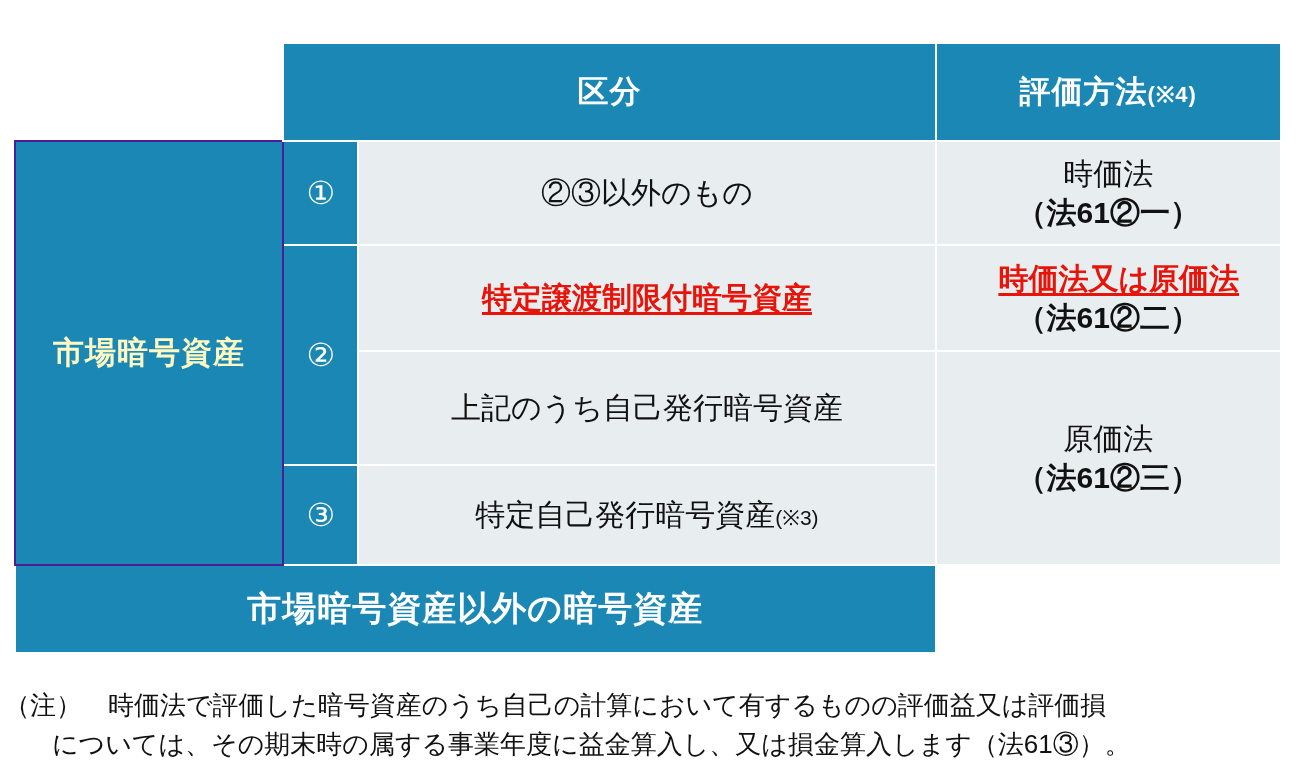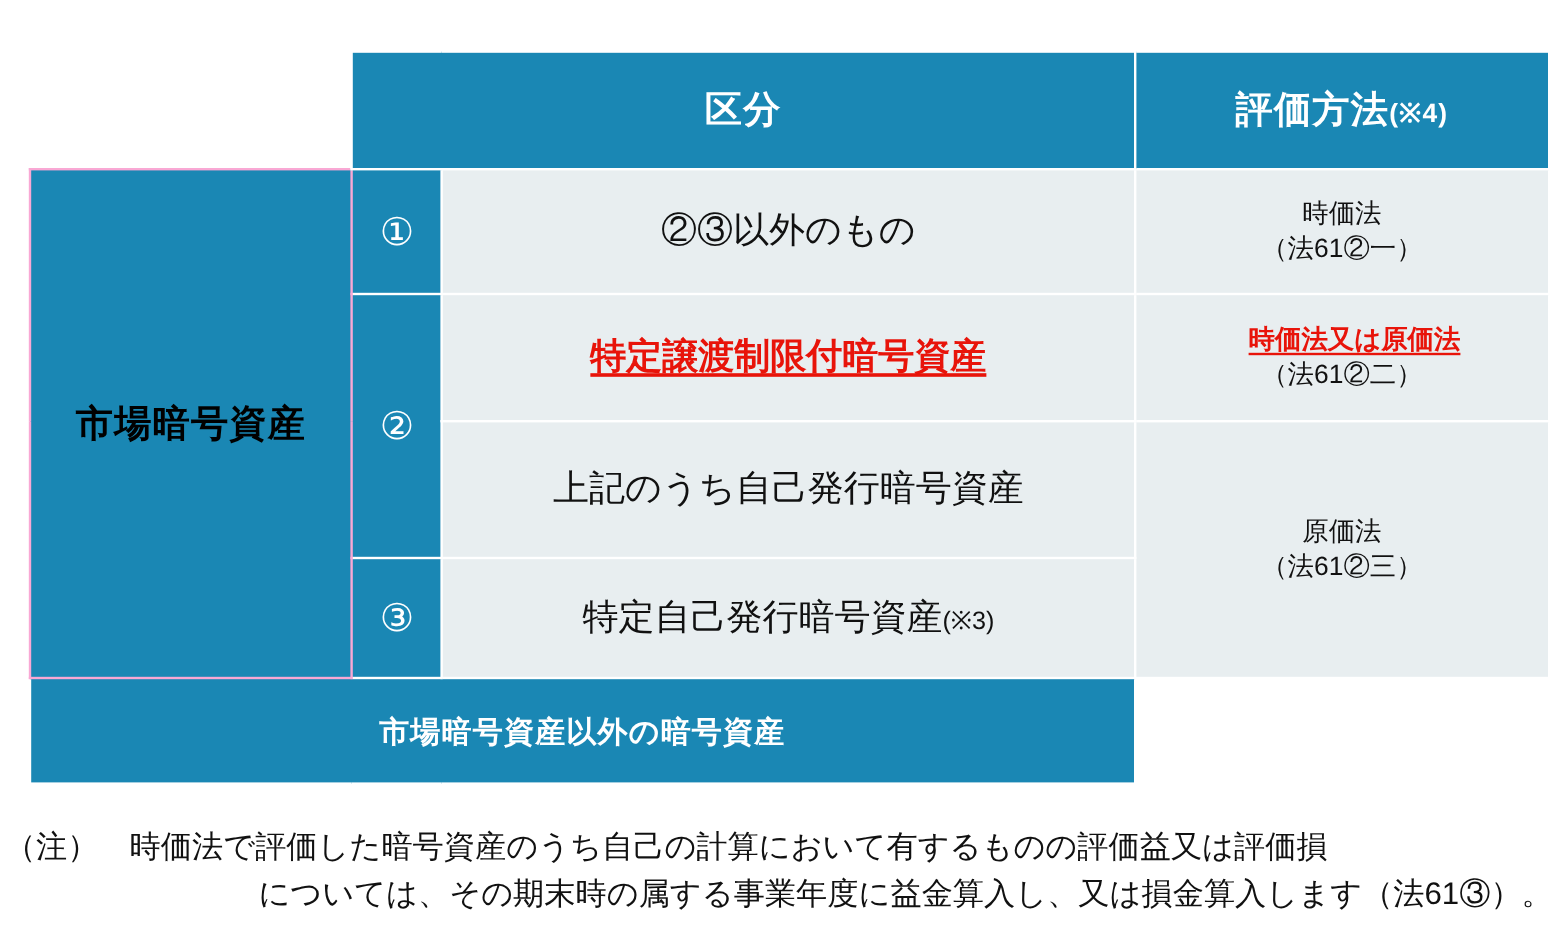--- a/index.html
+++ b/index.html
@@ -29,21 +29,21 @@
     font-size: 37px;
     font-weight: bold;
     letter-spacing: 1px;
     color: #111111;
     line-height: 1.1;
   }
 
   
   .table {
     position: absolute;
-    left: 24px;
+    left: 14px;
     top: 42px;
     width: 1268px;
     border-collapse: collapse;
     table-layout: fixed;
   }
   .table td {
     padding: 0;
     vertical-align: middle;
     text-align: center;
   }
@@ -67,24 +67,24 @@
     border: 2px solid #ffffff;
     letter-spacing: 1px;
   }
   .hdr .small {
     font-size: 22px;
     font-weight: bold;
   }
 
   .rowlabel {
     background: #1a87b4;
-    color: #000000;
+    color: #fef9c3;
     font-size: 31px;
     font-weight: bold;
-    border: 2px solid #f9a8d4;
+    border: 2px solid #4c1d95;
     letter-spacing: 1px;
   }
 
   .numcell {
     background: #1a87b4;
     color: #ffffff;
     font-size: 32px;
     font-weight: normal;
     border: 2px solid #ffffff;
   }
@@ -106,38 +106,38 @@
     text-align: center;
   }
   .desc.red .u {
     text-decoration: underline;
     text-underline-offset: 4px;
   }
 
   .eval {
     background: #e8eef0;
     color: #111111;
-    font-size: 22px;
+    font-size: 30px;
     border: 2px solid #ffffff;
     line-height: 1.3;
   }
   .eval .l1 { display: block; }
-  .eval .l2 { display: block; }
+  .eval .l2 { display: block; font-weight: bold; }
   .eval.red .l1 {
     color: #e8140a;
     font-weight: bold;
     text-decoration: underline;
     text-underline-offset: 4px;
     padding-left: 21px;
   }
 
   .fullbar {
     background: #1a87b4;
     color: #ffffff;
-    font-size: 25px;
+    font-size: 34px;
     font-weight: bold;
     height: 86px;
     border: 2px solid #ffffff;
     letter-spacing: 1px;
   }
 
   .h-r1 { height: 104px; }
   .h-r2 { height: 106px; }
   .h-r3 { height: 114px; }
   .h-r4 { height: 100px; }
@@ -148,21 +148,20 @@
     left: 4px;
     top: 686px;
     width: 1290px;
     font-size: 26px;
     line-height: 1.5;
     color: #111111;
   }
   .note .l2 {
     display: block;
     padding-left: 48px;
-    text-align: right;
   }
 </style>
 </head>
 <body>
 
 <div class="page">
 
   <div class="title">【改正後】</div>
 
   <table class="table">

